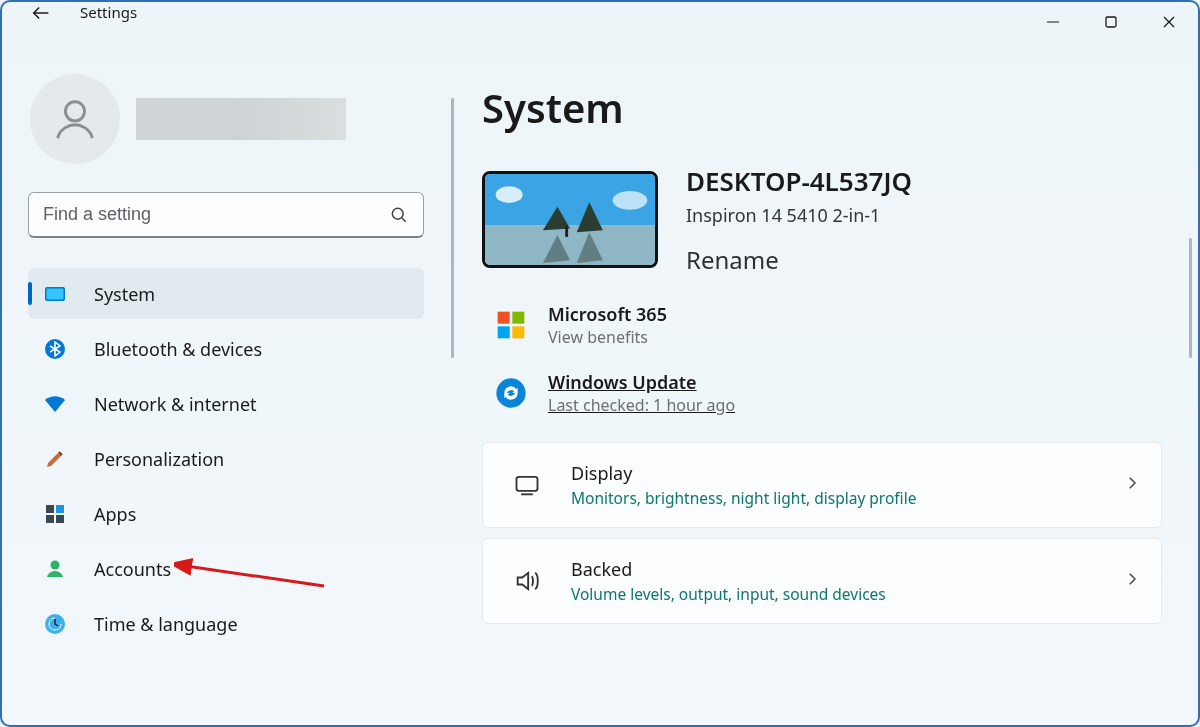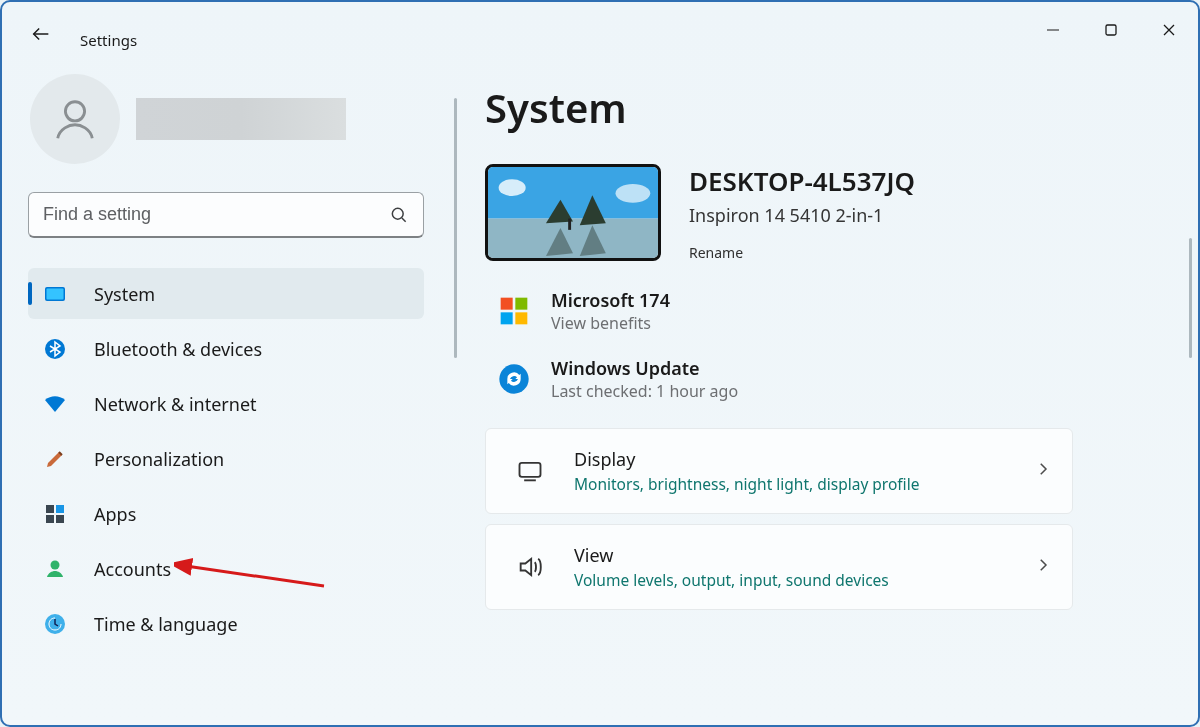--- a/index.html
+++ b/index.html
@@ -17,21 +17,21 @@
     background: linear-gradient(180deg, #eef5f9 0%, #f1f7fa 100%);
     border: 2px solid #2f6fb3;
     border-radius: 10px;
     overflow: hidden;
   }
 
   
   .titlebar {
     height: 48px;
     display: flex;
-    align-items: flex-end;
+    align-items: flex-start;
     padding-left: 28px;
   }
   .titlebar .back { width: 28px; }
   .titlebar .title { margin-left: 22px; font-size: 15px; }
   .win-controls {
     margin-left: auto;
     display: flex;
   }
   .win-btn {
     width: 58px; height: 40px;
@@ -122,38 +122,38 @@
     margin-bottom: 26px;
   }
   .device-preview {
     width: 176px; height: 97px;
     border: 3px solid #111; border-radius: 8px;
     overflow: hidden;
   }
   .device-preview svg { width:100%; height:100%; display:block; }
   .device-info .device-name { font-size: 26px; font-weight: 600; }
   .device-info .device-model { font-size: 18px; margin-top: 4px; color: #353535;}
-  .device-info .rename { font-size: 14px; margin-top: 16px; color: #303030; cursor: pointer; }
+  .device-info .rename { font-size: 24px; margin-top: 16px; color: #303030; cursor: pointer; }
 
   
   .status-row {
     display: flex; gap: 54px; flex-wrap: wrap;
     margin-bottom: 26px;
     padding-left: 12px;
   }
   .status-item { display: flex; align-items: center; gap: 20px; cursor: pointer; }
   .status-icon { width: 34px; height: 34px; display:flex; align-items:center; justify-content:center; }
   .status-icon svg { width: 32px; height: 32px; }
   .status-item.wide .status-icon { width: 44px; }
   .status-text .t1 { font-size: 18px; font-weight: 600; }
   .status-text .t2 { font-size: 16px; color: #6d6f72; margin-top: 0px; }
 
   
   .card {
-    width: 588px;
+    width: 680px;
     border: 1px solid #e5e9eb;
     background: #fbfdfe;
     border-radius: 6px;
     padding: 18px 20px 18px 28px;
     display: flex; align-items: center;
     gap: 28px;
     margin-bottom: 10px;
     cursor: pointer;
   }
   .card .card-icon { width: 32px; display:flex; justify-content:center; }
@@ -324,26 +324,26 @@
         <div class="status-item" data-name="status-m365">
           <div class="status-icon" data-name="microsoft-365-icon">
             <svg viewBox="0 0 24 24">
                 <rect x="2" y="2" width="9" height="9" fill="#f25022"></rect>
                 <rect x="13" y="2" width="9" height="9" fill="#7fba00"></rect>
                 <rect x="2" y="13" width="9" height="9" fill="#00a4ef"></rect>
                 <rect x="13" y="13" width="9" height="9" fill="#ffb900"></rect>
               </svg>
           </div>
           <div class="status-text">
-            <div class="t1" data-name="status-title">Microsoft 174</div>
+            <div class="t1" data-name="status-title">Microsoft 365</div>
             <div class="t2" data-name="status-subtitle">View benefits</div>
           </div>
         </div>
       </div>
-      <div class="status-row" data-name="status-row-2" style="margin-top:-4px;">
+      <div class="status-row" data-name="status-row-2" style="margin-top:-4px;text-decoration:underline;">
         <div class="status-item" data-name="status-windows-update">
           <div class="status-icon" data-name="windows-update-icon">
             <svg viewBox="0 0 24 24">
                 <circle cx="12" cy="12" r="11" fill="#0a84d8"></circle>
                 <path d="M7 12a5 5 0 0 1 9-3l1-1v4h-4l1.3-1.3A3.2 3.2 0 0 0 9 12" fill="#fff"></path>
                 <path d="M17 12a5 5 0 0 1-9 3l-1 1v-4h4l-1.3 1.3A3.2 3.2 0 0 0 15 12" fill="#fff"></path>
               </svg>
           </div>
           <div class="status-text">
             <div class="t1" data-name="status-title">Windows Update</div>
@@ -372,21 +372,21 @@
 
       <div class="card" data-name="card-sound">
         <div class="card-icon" data-name="sound-icon">
           <svg viewBox="0 0 24 24" fill="none" stroke-width="1.6">
               <path d="M4 9v6h4l5 4V5L8 9H4z"></path>
               <path d="M16 8c1.5 1 1.5 7 0 8"></path>
               <path d="M19 5c3 2 3 12 0 14"></path>
             </svg>
         </div>
         <div class="card-text">
-          <div class="ct1" data-name="card-title">View</div>
+          <div class="ct1" data-name="card-title">Backed</div>
           <div class="ct2" data-name="card-subtitle">Volume levels, output, input, sound devices</div>
         </div>
         <div class="chev" data-name="chevron-right-icon">
           <svg viewBox="0 0 24 24" fill="none" stroke-width="2">
               <path d="M9 5l7 7-7 7"></path>
             </svg>
         </div>
       </div>
 
     </div>

